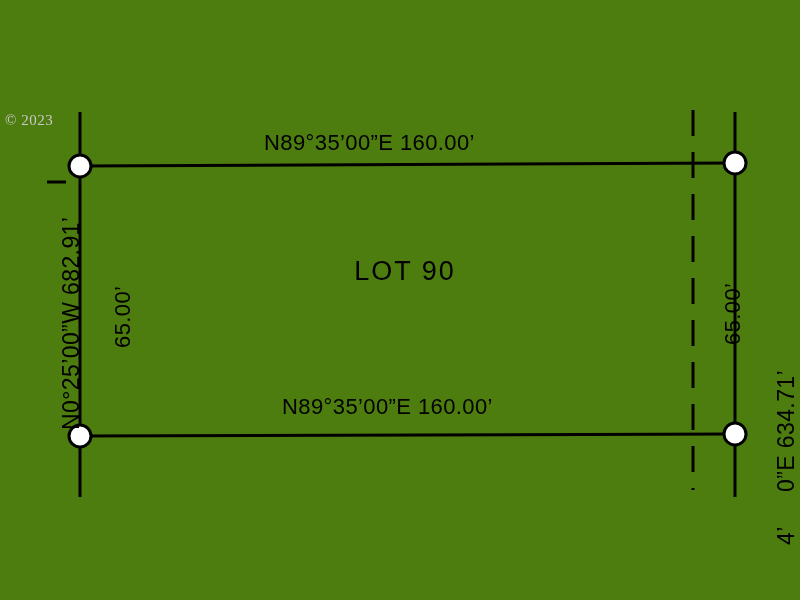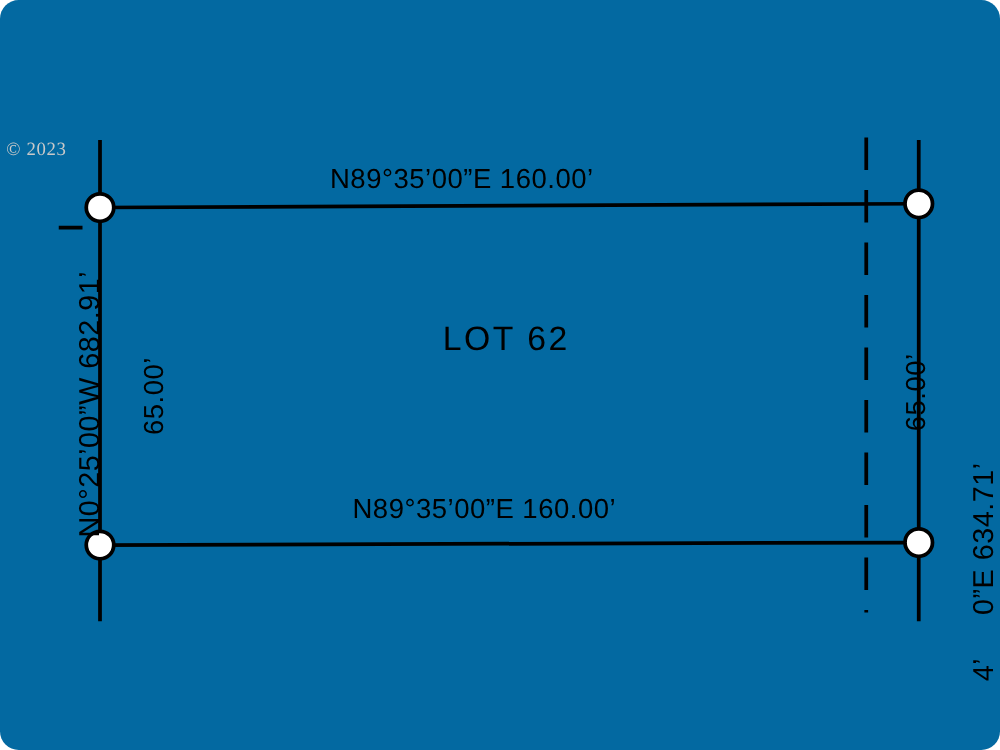--- a/index.html
+++ b/index.html
@@ -8,23 +8,22 @@
     padding: 0;
     background: #ffffff;
   }
   body {
     font-family: "Liberation Sans", sans-serif;
   }
   #plat {
     position: relative;
     width: 800px;
     height: 600px;
-    background: #0369a1;
+    background: #4d7c0f;
     overflow: hidden;
-    border-radius: 15px;
   }
   .svg-layer {
     position: absolute;
     left: 0;
     top: 0;
     width: 800px;
     height: 600px;
   }
   .label {
     position: absolute;
@@ -142,21 +141,21 @@
     <circle cx="735" cy="434" r="11" fill="#ffffff" stroke="#000000" stroke-width="3"></circle>
   </svg>
 
   <div class="watermark">© 2023</div>
 
   <div class="label lbl-top">N89°35’00”E  160.00’</div>
 
   <div class="label lbl-bottom">N89°35’00”E  160.00’</div>
 
   <div class="lot-block">
-    <div class="lot-name">LOT 62</div>
+    <div class="lot-name">LOT 90</div>
   </div>
 
   <div class="label vlabel lbl-left-outer">N0°25’00”W 682.91’</div>
 
   <div class="label vlabel lbl-left-inner">65.00’</div>
 
   <div class="label vlabel lbl-right-inner">65.00’</div>
 
   <div class="label vlabel lbl-right-outer">0”E 634.71’</div>
 

